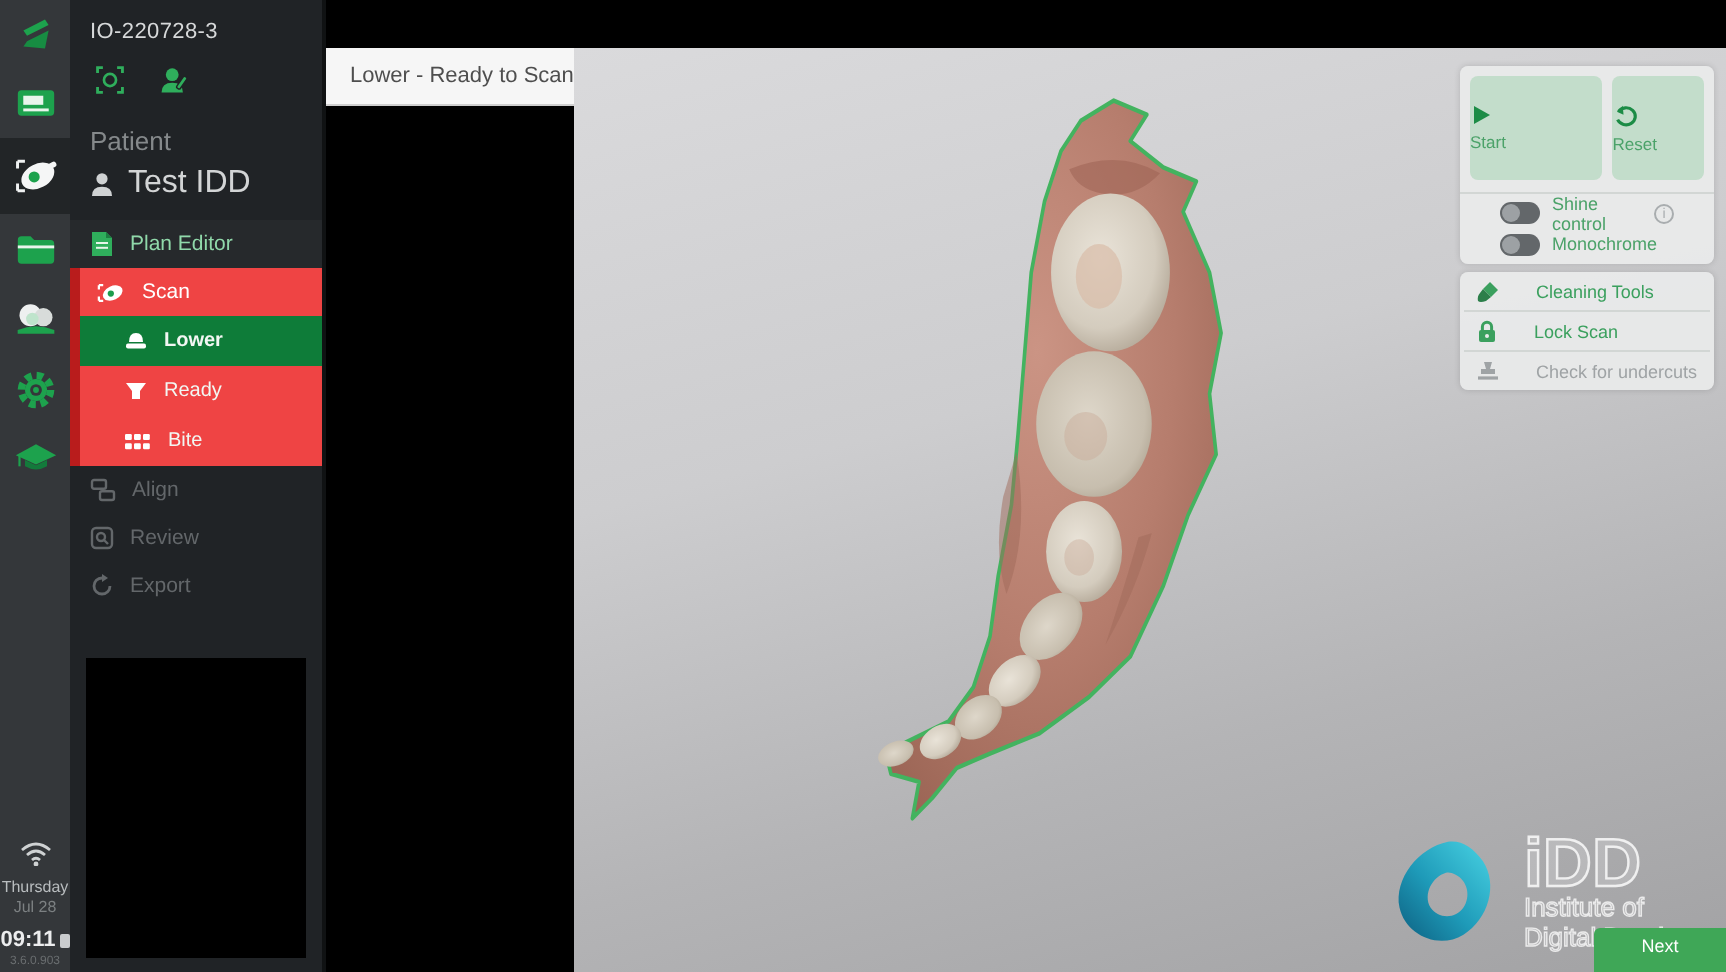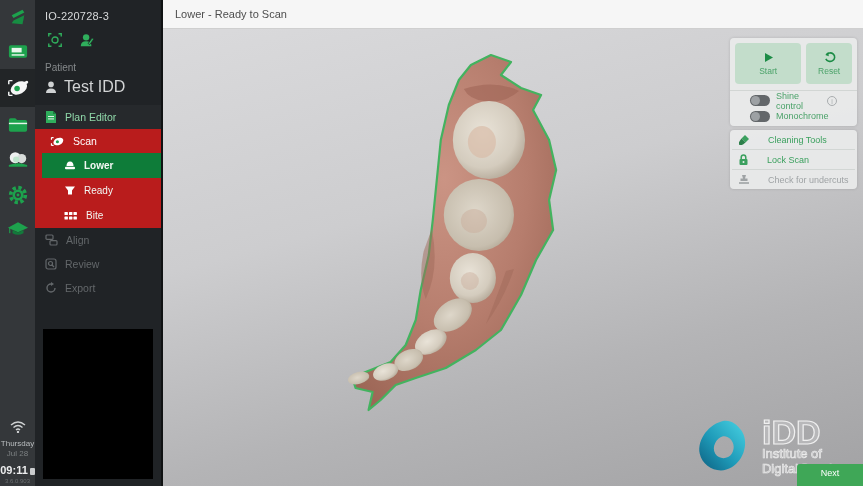--- a/index.html
+++ b/index.html
@@ -19,49 +19,49 @@
   .date { font-size:8px; color:#7c8082; margin-top:1px; white-space:nowrap; }
   .time { font-size:11px; color:#ecedee; font-weight:bold; margin-top:6px; white-space:nowrap; }
   .time .batt { display:inline-block; width:5px; height:7px; background:#caccce; border-radius:1px; vertical-align:middle; margin-left:2px; }
   .version { font-size:6px; color:#6a6e70; margin-top:2px; white-space:nowrap; }
 
   
   .panel { width:128px; background:#202326; border-right:2px solid #101213; display:flex; flex-direction:column; flex-shrink:0; }
   .case-id { color:#d7d9da; font-size:11px; padding:10px 10px 8px; letter-spacing:.2px; }
   .case-actions { display:flex; gap:16px; padding:2px 12px 8px; }
   .case-actions .act { cursor:pointer; }
-  .patient-label { font-size:10px; color:#85898b; padding:2px 10px 2px; }
+  .patient-label { font-size:13px; color:#85898b; padding:2px 10px 2px; }
   .patient-row { display:flex; align-items:center; gap:7px; padding:3px 10px 9px; cursor:pointer; }
   .patient-row .nm { font-size:16px; color:#d2d4d5; }
   .row { display:flex; align-items:center; gap:8px; height:24px; padding:0 10px; cursor:pointer; }
   .row .lbl { font-size:10.5px; }
   .plan-editor { background:#26292c; }
   .plan-editor .lbl { color:#90d9aa; }
-  .scan-group { background:#b91c1c; border-left:7px solid #b91c1c; }
+  .scan-group { background:#ef4444; border-left:5px solid #b91c1c; }
   .scan-group .row { padding-left:8px; }
   .scan-head .lbl { color:#fff; }
   .sub { padding-left:22px !important; height:25px; }
   .sub .lbl { color:#f2f7f3; font-size:10px; }
   .sub.selected { background:#0e7c39;font-weight:bold; }
   .row.disabled .lbl { color:#63676a; }
   .panel-spacer { flex:1; }
   .preview { height:150px; margin:0 8px 7px; background:#000; }
 
   
-  .main { flex:1; display:flex; flex-direction:column; position:relative; min-width:0; }
+  .main { flex:1; display:flex; flex-direction:row; position:relative; min-width:0;margin-top:24px; }
   .topbar { height:29px; background:#f6f6f6; border-bottom:1px solid #cfcfcf; display:flex; align-items:center; padding-left:12px; flex-shrink:0; }
   .topbar .status { font-size:11px; color:#4e4e4e; }
   .viewport { flex:1; position:relative; background:linear-gradient(165deg,#dadadc 0%,#cdcdcf 38%,#b4b4b6 70%,#a2a2a4 100%); overflow:hidden; }
   .viewport svg.model { position:absolute; inset:0; }
 
   
   .controls { position:absolute; top:9px; right:6px; width:127px; z-index:5; }
   .card { background:rgba(233,235,235,.93); border-radius:4px; margin-bottom:4px; box-shadow:0 0 3px rgba(0,0,0,.15); overflow:hidden; }
   .btn-row { display:flex; gap:5px; padding:5px; }
-  .gbtn { background:#c3ddcb; border-radius:4px; height:41px; display:flex; flex-direction:column; align-items:center; justify-content:center; gap:3px; cursor:pointer; }
+  .gbtn { background:#c3ddcb; border-radius:4px; height:52px; display:flex; flex-direction:column; align-items:flex-start; justify-content:center; gap:3px; cursor:pointer; }
   .gbtn .blbl { font-size:8.5px; color:#4ba269; }
   .gbtn.start { flex:1.45; }
   .gbtn.reset { flex:1; }
   .card hr { border:none; border-top:1px solid #d2d6d4; margin:1px 0; }
   .tog-row { display:flex; align-items:center; gap:6px; height:17px; padding:0 20px; cursor:pointer; }
   .tog { width:20px; height:11px; border-radius:6px; background:#63676a; position:relative; flex-shrink:0; }
   .tog::after { content:""; position:absolute; left:1px; top:1px; width:9px; height:9px; border-radius:50%; background:#9da1a4; }
   .tog-row .lbl { font-size:9px; color:#4ba269; flex:1; }
   .info-i { width:10px; height:10px; border-radius:50%; border:1px solid #a9adaf; color:#a9adaf; font-size:7px; line-height:9px; text-align:center; flex-shrink:0; }
   .tool-row { display:flex; align-items:center; gap:18px; height:19px; padding:0 8px; cursor:pointer; }

